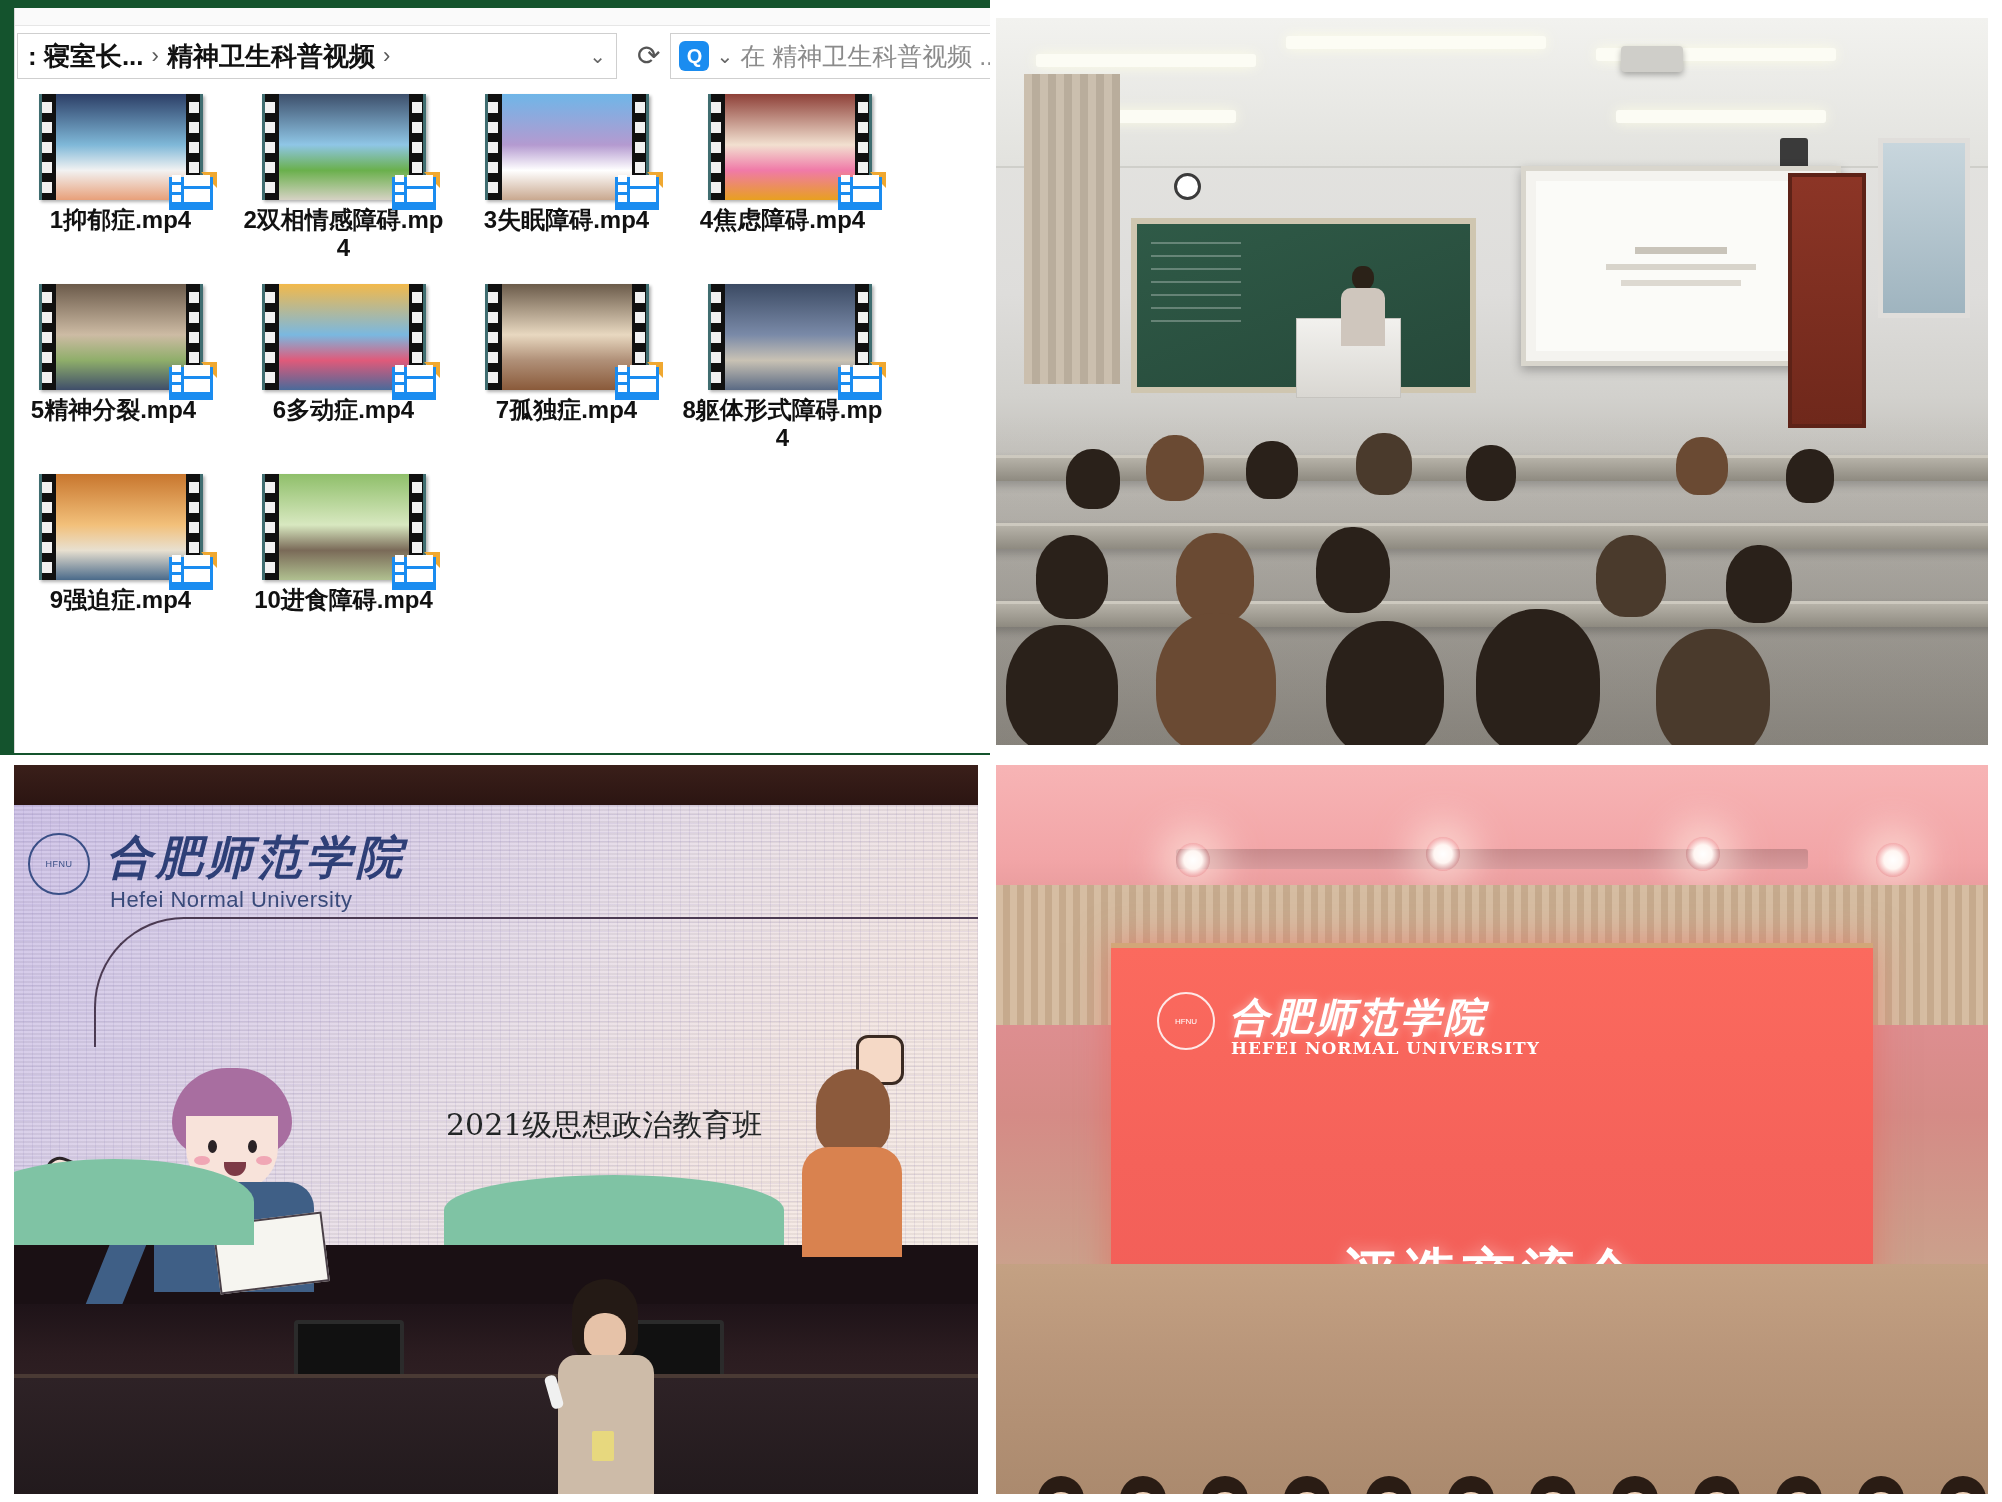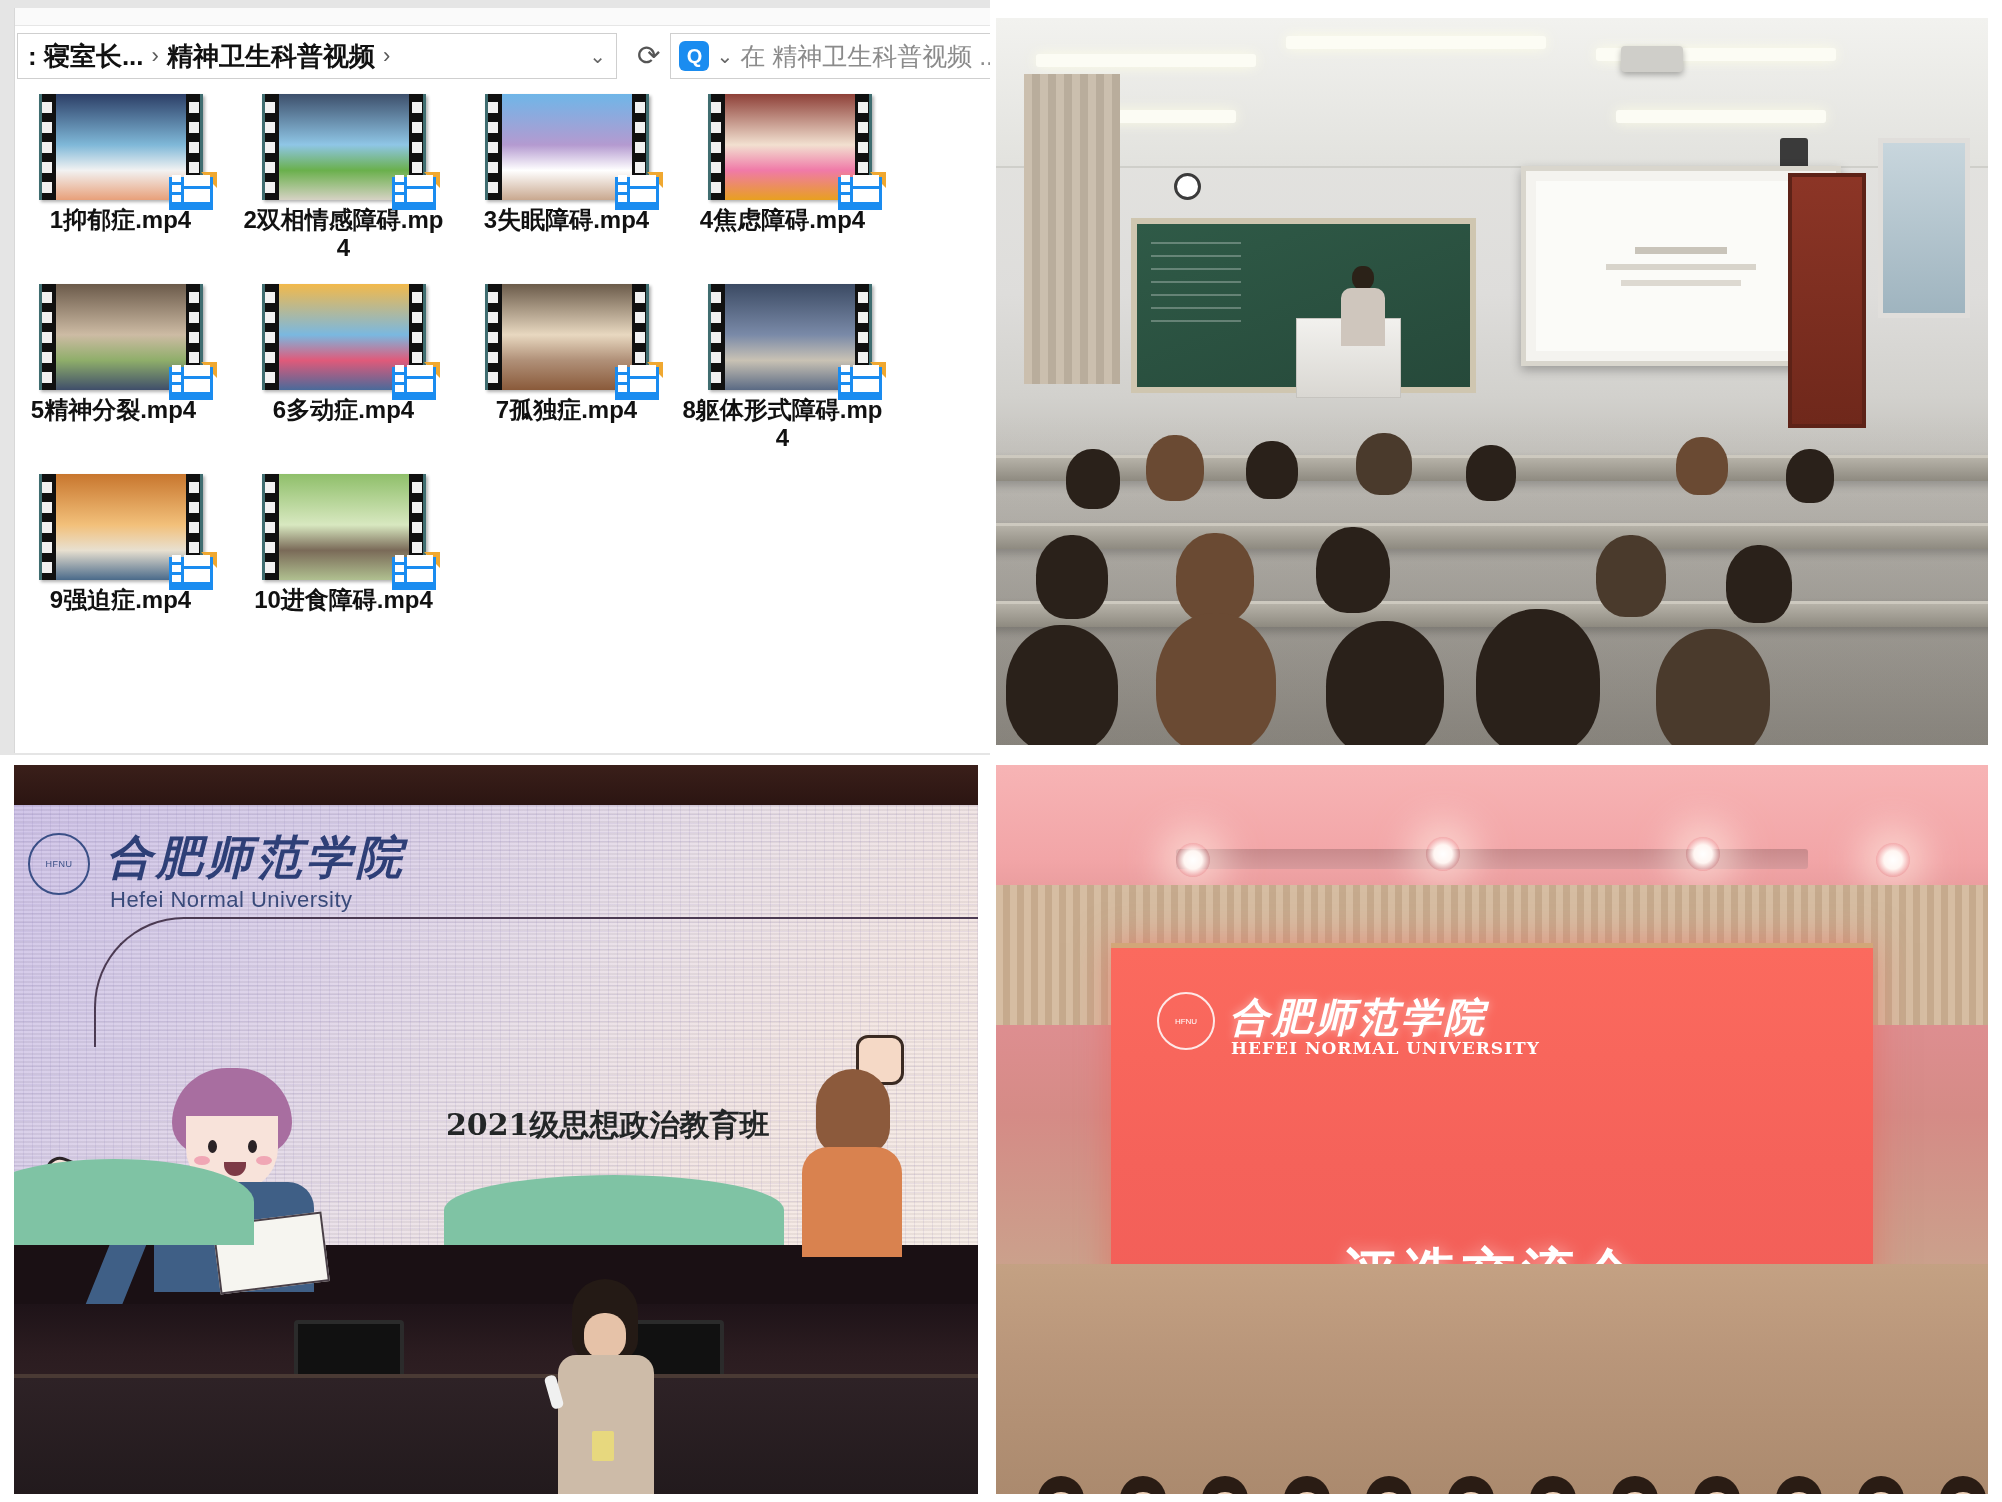--- a/index.html
+++ b/index.html
@@ -14,21 +14,21 @@
     width: 2002px; height: 1502px;
     display: grid;
     grid-template-columns: 990px 1012px;
     grid-template-rows: 755px 747px;
     background: #ffffff;
   }
 
   
   .q1 {
     position: relative;
-    background: #e5e5e5;
+    background: #14532d;
     overflow: hidden;
     padding: 8px 0 0 14px;
   }
   .explorer {
     position: relative;
     width: 1000px; height: 745px;
     background: #fff;
     border-left: 1px solid #d8d8d8;
     overflow: hidden;
   }
@@ -326,21 +326,21 @@
     border-left: 2px solid #4b3a52;
   }
   .slide-heading {
     position:absolute; left: 120px; top: 135px;
     font-size: 60px; letter-spacing: 14px; color:#25201f;
     font-family: "DejaVu Sans", sans-serif;
     white-space: nowrap;
   }
   .slide-sub {
     position:absolute; left: 432px; top: 300px;
-    font-size: 30px; color:#232627; font-weight: 700;
+    font-size: 30px; color:#232627; font-weight: 400;
     font-family:"DejaVu Serif", serif;
     white-space:nowrap;
   }
   .slide-presenter {
     position:absolute; left: 520px; top: 380px;
     font-size: 24px; color:#2d2b30;
     font-family:"DejaVu Serif", serif;
     white-space:nowrap;
   }
   .kid {

